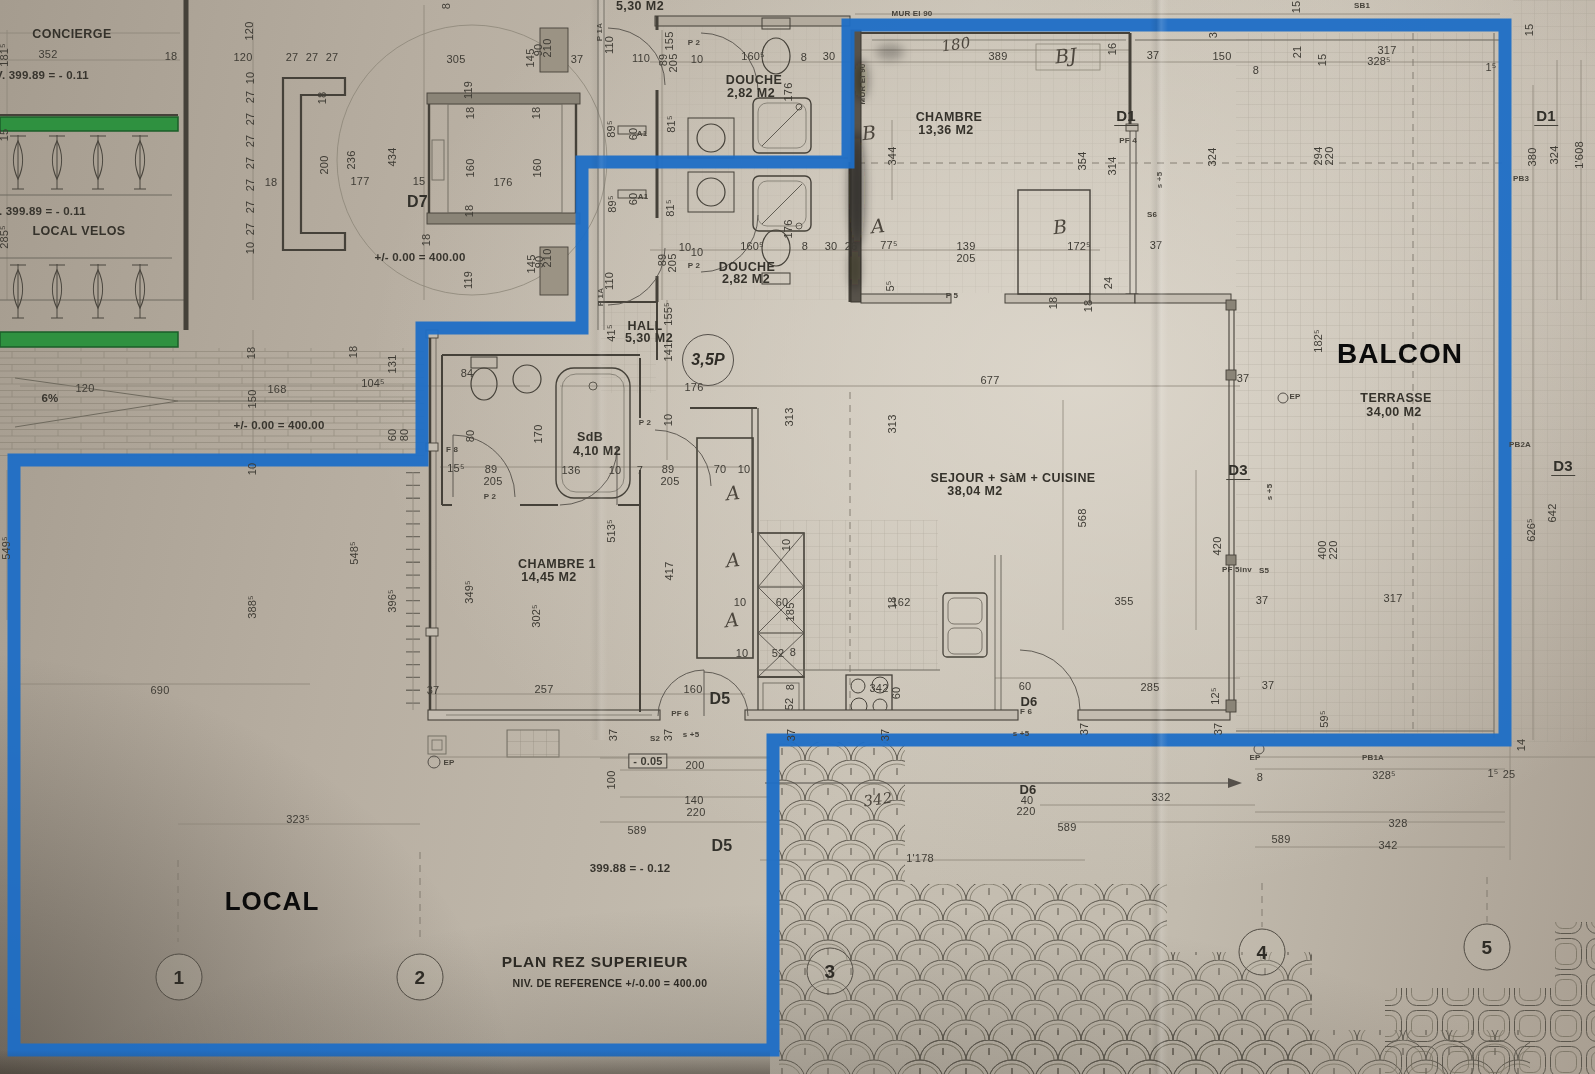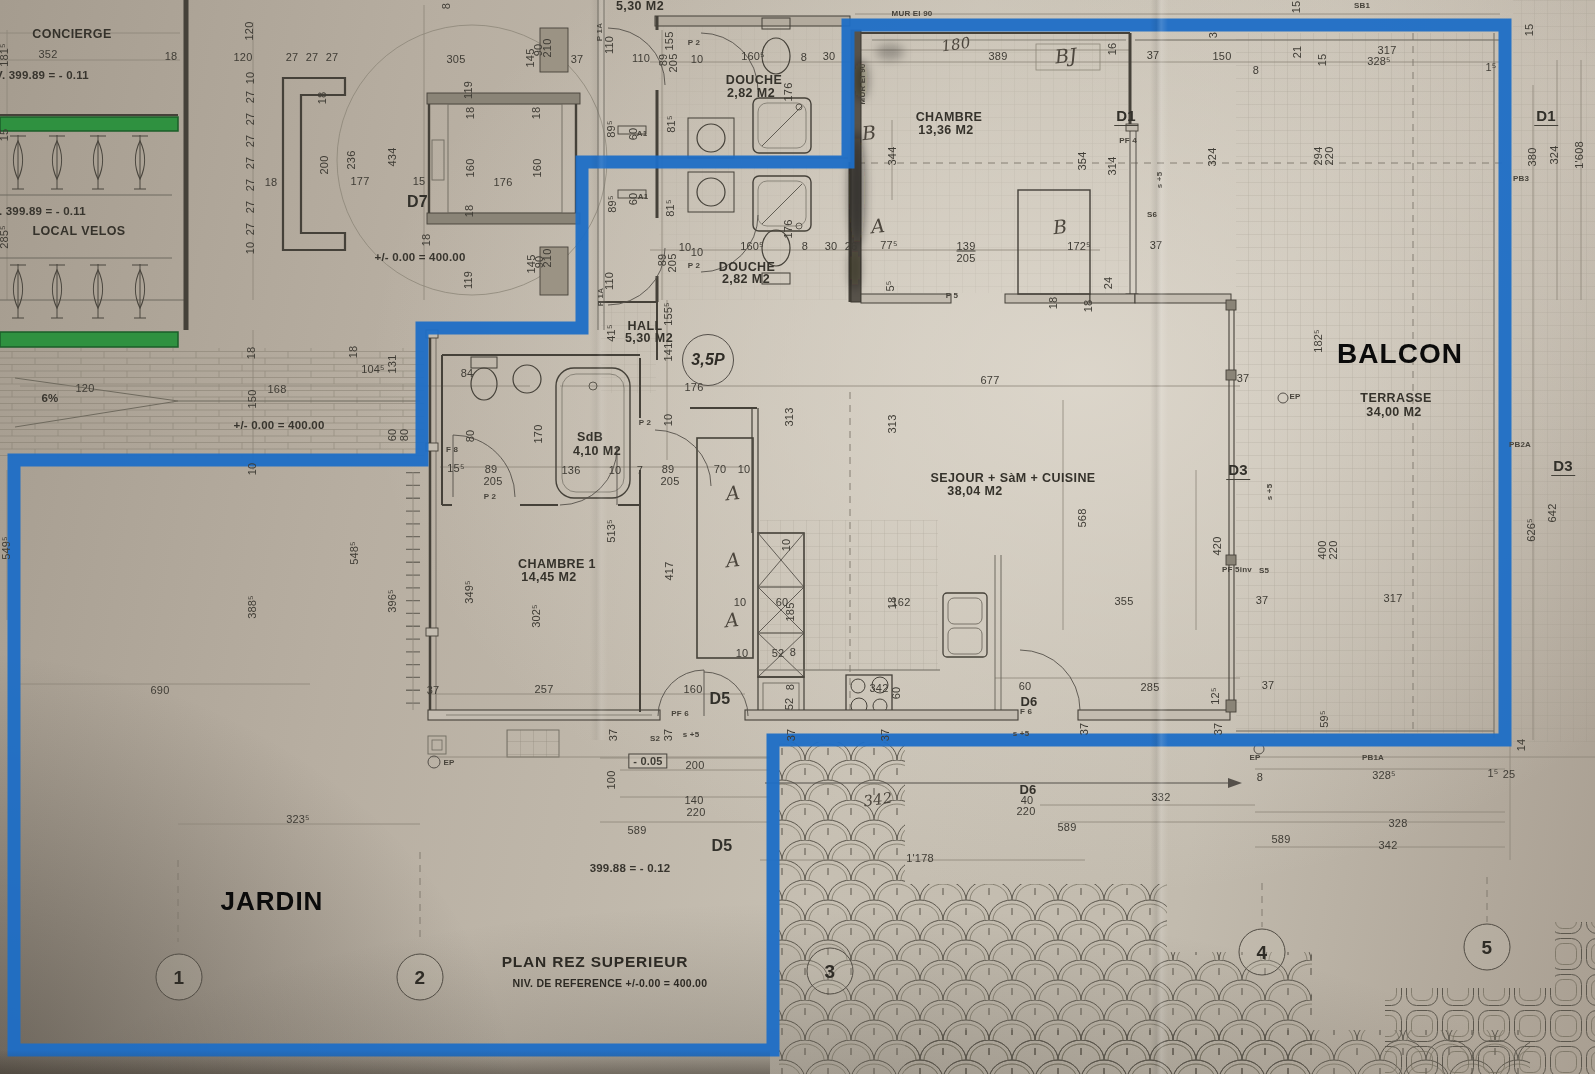--- a/index.html
+++ b/index.html
@@ -251,21 +251,21 @@
     <ellipse cx="857" cy="190" rx="8" ry="58" opacity="0.5"></ellipse>
     <ellipse cx="861" cy="80" rx="7" ry="20" opacity="0.4"></ellipse>
     <ellipse cx="855" cy="268" rx="6" ry="22" opacity="0.35"></ellipse>
     <ellipse cx="890" cy="52" rx="14" ry="8" opacity="0.25"></ellipse>
   </g>
 
   <path d="M848 25H1505V740H773V1050H14V460H422V328H582V162H848Z" fill="none" stroke="#1d6ec6" stroke-width="13" opacity="0.95"></path>
 </svg>
 
 <div id="labels">
-  <div class="lb zone" id="jardin">JARDIN</div>
+  <div class="lb zone" id="jardin">LOCAL</div>
   <div class="lb zone" id="balcon">BALCON</div>
   <div class="lb" id="plan-title">PLAN REZ SUPERIEUR</div>
   <div class="lb" id="plan-sub">NIV. DE REFERENCE +/-0.00 = 400.00</div>
 <div class="lb room" style="left: 72px; top: 34px;">CONCIERGE</div>
       <div class="lb dim" style="left: 48px; top: 54px;">352</div>
       <div class="lb dim" style="left: 171px; top: 56px;">18</div>
       <div class="lb lvl" style="left: 36px; top: 76px;">NIV. 399.89 = - 0.11</div>
       <div class="lb lvl" style="left: 33px; top: 212px;">NIV. 399.89 = - 0.11</div>
       <div class="lb room" style="left: 79px; top: 231px;">LOCAL VELOS</div>
       <div class="lb dimv" style="left: 4px; top: 55px;">181⁵</div>
@@ -373,21 +373,21 @@
       <div class="lb tiny" style="left: 1362px; top: 6px;">SB1</div>
       <div class="lb room" style="left: 949px; top: 117px;">CHAMBRE</div>
       <div class="lb room" style="left: 946px; top: 130px;">13,36 M2</div>
       <div class="lb tagu" style="left: 1126px; top: 117px;">D1</div>
       <div class="lb tiny" style="left: 1128px; top: 141px;">PF 4</div>
       <div class="lb dimv" style="left: 1082px; top: 161px;">354</div>
       <div class="lb dimv" style="left: 1112px; top: 166px;">314</div>
       <div class="lb tinyv" style="left: 1160px; top: 180px;">s +5</div>
       <div class="lb tiny" style="left: 1152px; top: 215px;">S6</div>
       <div class="lb dim" style="left: 1156px; top: 245px;">37</div>
-      <div class="lb dim" style="left: 966px; top: 246px; text-decoration: underline;">139</div>
+      <div class="lb dim" style="left: 966px; top: 246px;">139</div>
       <div class="lb dim" style="left: 966px; top: 258px;">205</div>
       <div class="lb dim" style="left: 1079px; top: 246px;">172⁵</div>
       <div class="lb hw2" style="left: 1060px; top: 227px;">B</div>
       <div class="lb dimv" style="left: 1108px; top: 283px;">24</div>
       <div class="lb dimv" style="left: 890px; top: 286px;">5⁵</div>
       <div class="lb tiny" style="left: 952px; top: 296px;">P 5</div>
       <div class="lb dimv" style="left: 1053px; top: 303px;">18</div>
       <div class="lb dimv" style="left: 1088px; top: 306px;">18</div>
       <div class="lb dimv" style="left: 1212px; top: 157px;">324</div>
       <div class="lb dimv" style="left: 1318px; top: 156px;">294</div>
@@ -456,21 +456,21 @@
       <div class="lb dim" style="left: 160px; top: 690px;">690</div>
       <div class="lb dim" style="left: 298px; top: 819px;">323⁵</div>
       <div class="lb dimv" style="left: 252px; top: 607px;">388⁵</div>
       <div class="lb dimv" style="left: 354px; top: 553px;">548⁵</div>
       <div class="lb dimv" style="left: 392px; top: 601px;">396⁵</div>
       <div class="lb dimv" style="left: 252px; top: 469px;">10</div>
       <div class="lb dimv" style="left: 6px; top: 548px;">549⁵</div>
       <div class="lb lvl" style="left: 50px; top: 399px;">6%</div>
       <div class="lb dim" style="left: 85px; top: 388px;">120</div>
       <div class="lb dim" style="left: 277px; top: 389px;">168</div>
-      <div class="lb dim" style="left: 373px; top: 369px;">104⁵</div>
+      <div class="lb dim" style="left: 373px; top: 383px;">104⁵</div>
       <div class="lb dimv" style="left: 252px; top: 399px;">150</div>
       <div class="lb dimv" style="left: 251px; top: 353px;">18</div>
       <div class="lb dimv" style="left: 353px; top: 352px;">18</div>
       <div class="lb dimv" style="left: 392px; top: 364px;">131</div>
       <div class="lb dimv" style="left: 392px; top: 435px;">60</div>
       <div class="lb dimv" style="left: 404px; top: 435px;">80</div>
       <div class="lb lvl" style="left: 279px; top: 426px;">+/- 0.00 = 400.00</div>
       <div class="lb room" style="left: 1013px; top: 478px;">SEJOUR + SàM + CUISINE</div>
       <div class="lb room" style="left: 975px; top: 491px;">38,04 M2</div>
       <div class="lb dimv" style="left: 1082px; top: 518px;">568</div>

